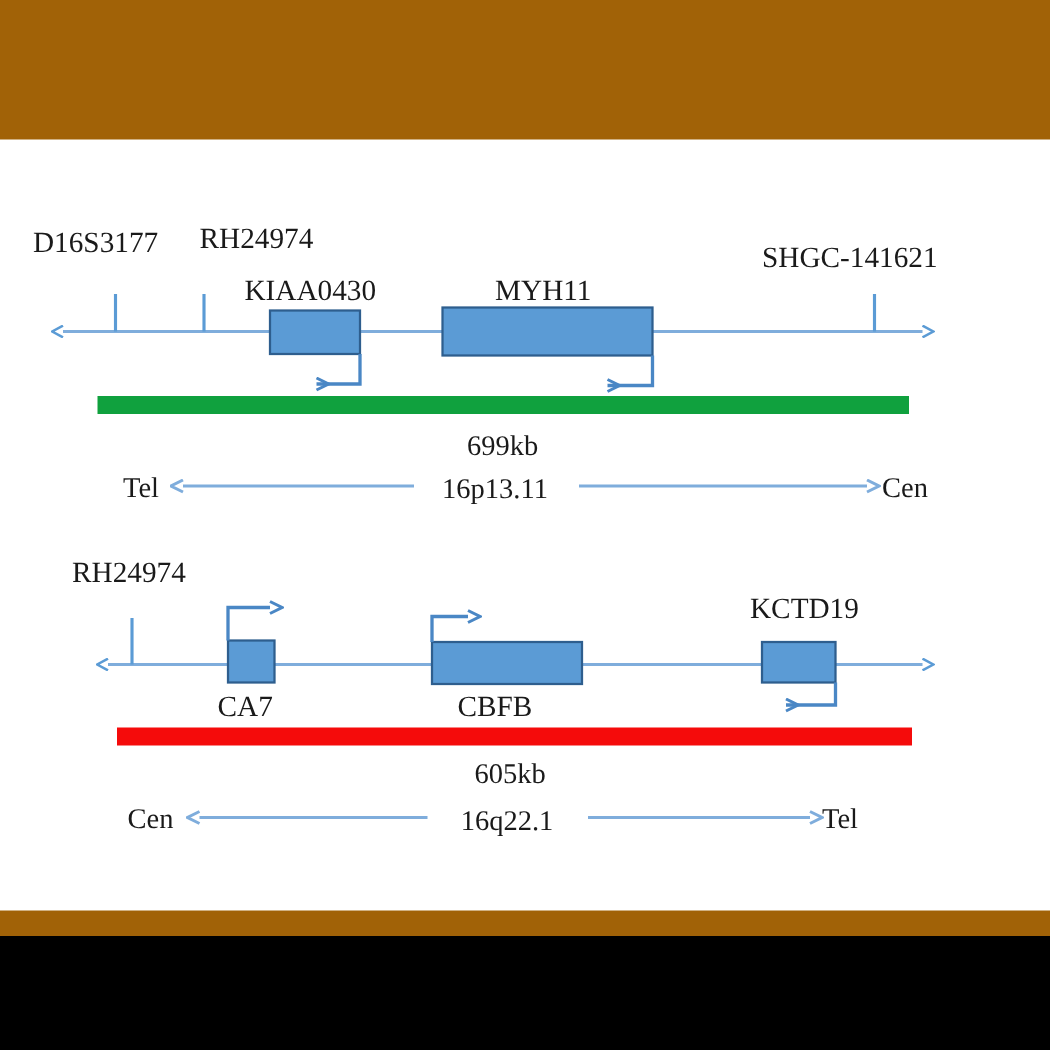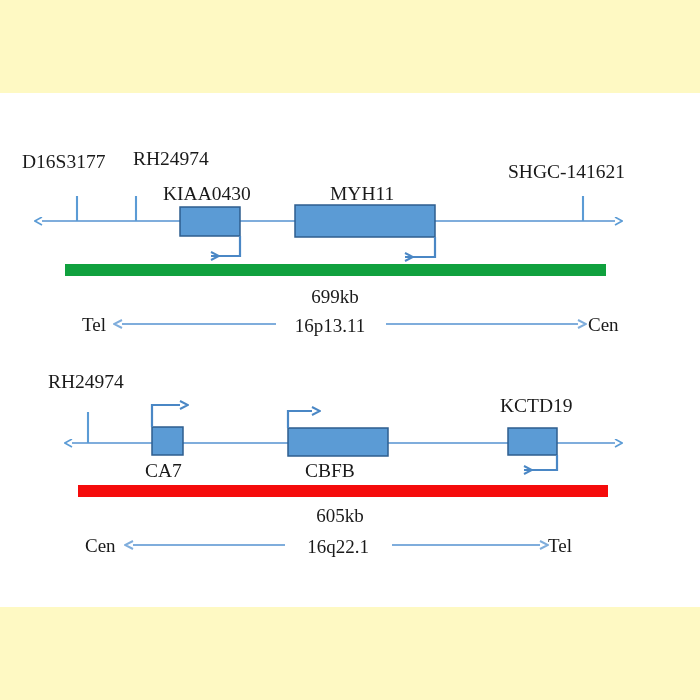--- a/index.html
+++ b/index.html
@@ -3,22 +3,22 @@
 <meta charset="utf-8">
 <style>
   html, body {
     margin: 0;
     padding: 0;
     background: #000000;
   }
   #stage {
     position: relative;
     width: 700px;
-    height: 700px;
-    background: #fef9c3;
+    height: 624px;
+    background: #a16207;
     overflow: hidden;
     font-family: "Liberation Serif", "DejaVu Serif", serif;
   }
   #canvas {
     position: absolute;
     left: 0;
     top: 93px;
     width: 700px;
     height: 514px;
     background: #ffffff;

